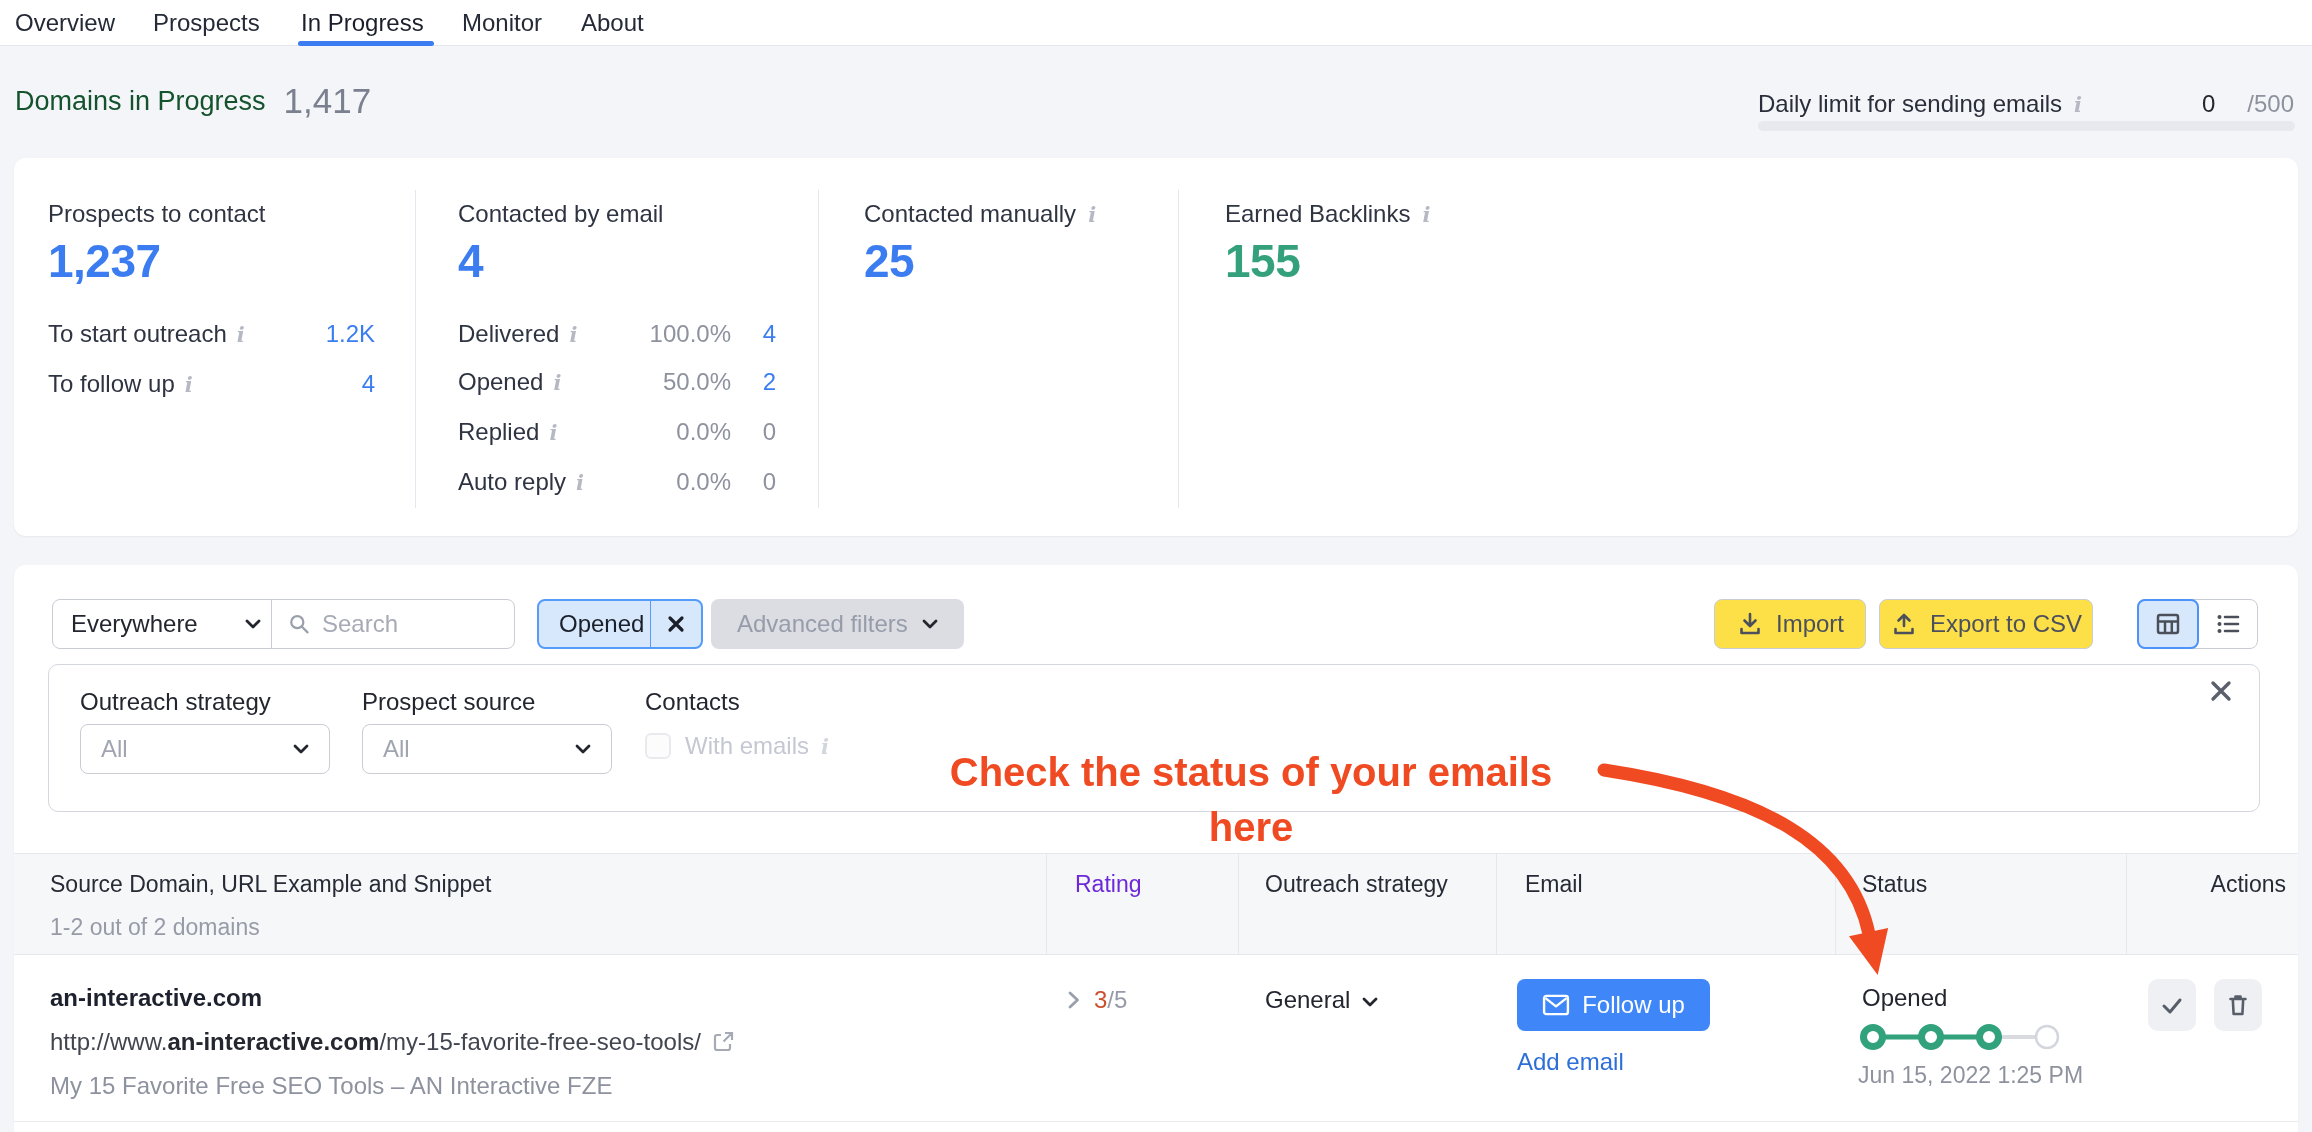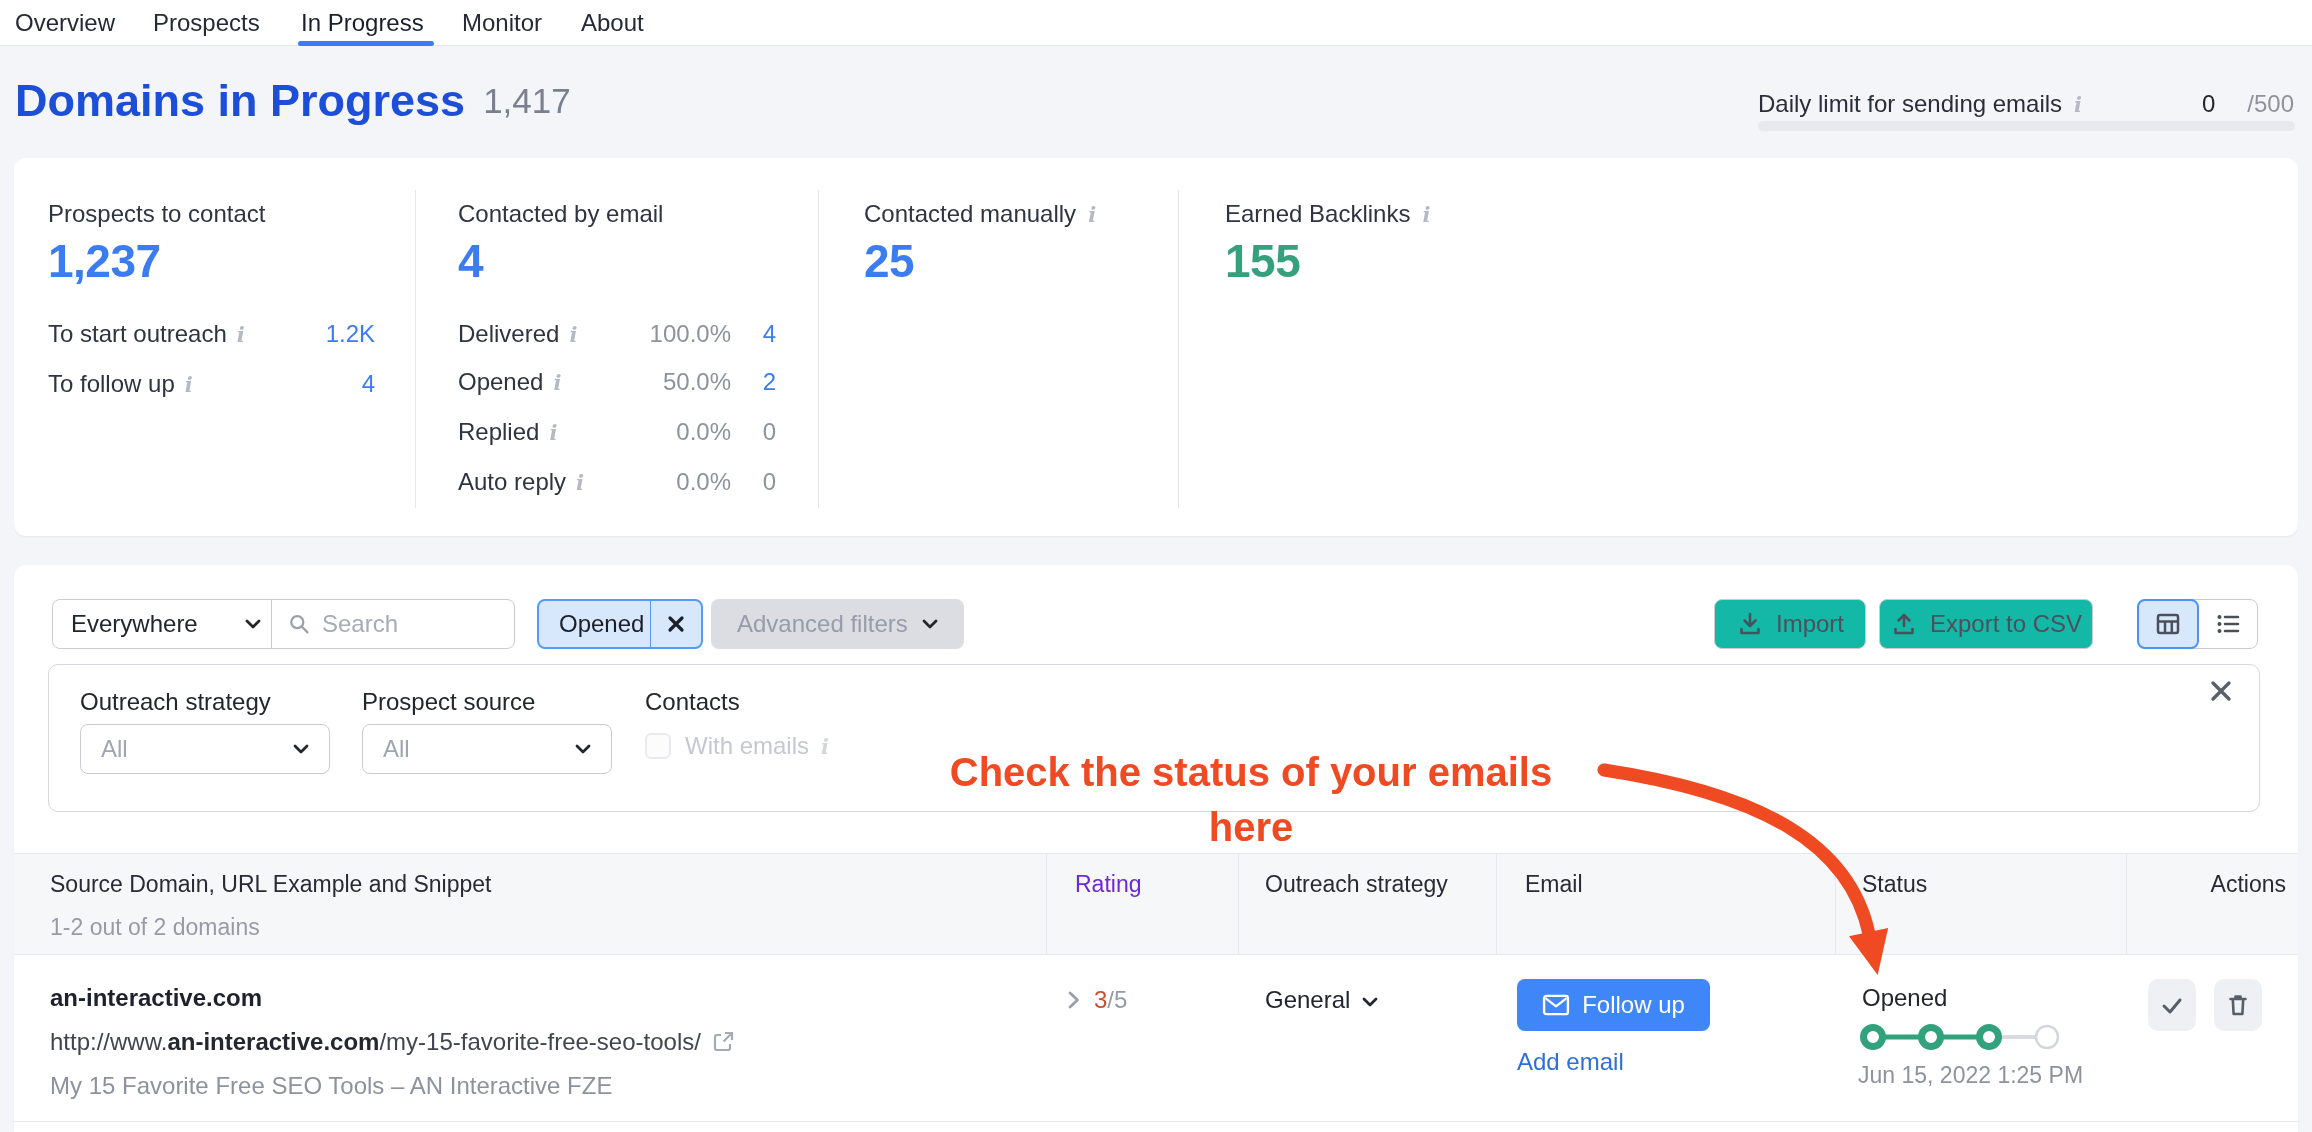--- a/index.html
+++ b/index.html
@@ -8,42 +8,42 @@
   .row{display:flex;align-items:center;}
   .card{background:#fff;box-shadow:0 1px 2px rgba(24,28,40,.06);}
   .t24{font-size:24px;line-height:32px;color:#23262f;}
   .t23{font-size:23px;line-height:30px;color:#23262f;}
   .gray{color:#8d929e;padding-left:32px;}
   .blue{color:#3b7df0;}
   .inf{font:700 italic 21px "DejaVu Serif","Liberation Serif",serif;color:#b6b9c3;line-height:1;}
   .bigval{font-size:46px;font-weight:700;line-height:54px;letter-spacing:-0.5px;}
   .divv{width:1px;background:#e5e7ec;}
   .hdiv{width:1px;background:#e6e8ec;}
-  .btn{border:1px solid #c9ccd4;border-radius:8px;background:#14b8a6;display:flex;align-items:center;justify-content:center;gap:12px;}
+  .btn{border:1px solid #c9ccd4;border-radius:8px;background:#fde047;display:flex;align-items:center;justify-content:center;gap:12px;}
   .sel{border:1px solid #c9ccd4;border-radius:8px;background:#fff;display:flex;align-items:center;justify-content:space-between;padding:0 20px;}
   input{border:none;outline:none;background:transparent;font-family:inherit;}
   input::placeholder{color:#a7abb6;}
   .anno{font-size:40px;font-weight:700;color:#f04a22;text-align:center;line-height:46px;}
   svg{display:block;}
 </style>
 </head>
 <body>
 
 <div id="app" class="abs" style="left:0;top:0;width:2312px;height:1132px;">
 
   <div class="abs" style="left:0;top:0;width:2312px;height:46px;background:#fff;border-bottom:1px solid #e5e7ec;"></div>
   <span class="abs t24" style="left:15px;top:7px;color:#252a37;">Overview</span>
   <span class="abs t24" style="left:153px;top:7px;color:#252a37;">Prospects</span>
   <span class="abs t24" style="left:301px;top:7px;color:#1b1f2b;">In Progress</span>
   <span class="abs t24" style="left:462px;top:7px;color:#252a37;">Monitor</span>
   <span class="abs t24" style="left:581px;top:7px;color:#252a37;">About</span>
   <div class="abs" style="left:298px;top:41px;width:136px;height:5px;background:#3b7df0;border-radius:3px;"></div>
 
   <div class="abs row" style="left:15px;top:79px;gap:18px;">
-    <span style="font-size:45px;font-weight:700;line-height:44px;color:#1d4ed8;">Domains in Progress</span>
+    <span style="font-size:27px;font-weight:400;line-height:44px;color:#14532d;">Domains in Progress</span>
     <span style="font-size:35px;line-height:44px;color:#7b8090;">1,417</span>
   </div>
   <div class="abs row" style="left:1758px;top:88px;gap:12px;">
     <span class="t24" style="color:#2a2e3a;">Daily limit for sending emails</span>
     <span class="inf">i</span>
   </div>
   <div class="abs t24" style="left:2150px;top:88px;width:144px;text-align:right;">
     <span style="color:#23262f;">0</span><span class="gray">/500</span>
   </div>
   <div class="abs" style="left:1758px;top:121px;width:537px;height:10px;background:#e7e9ee;border-radius:5px;"></div>

